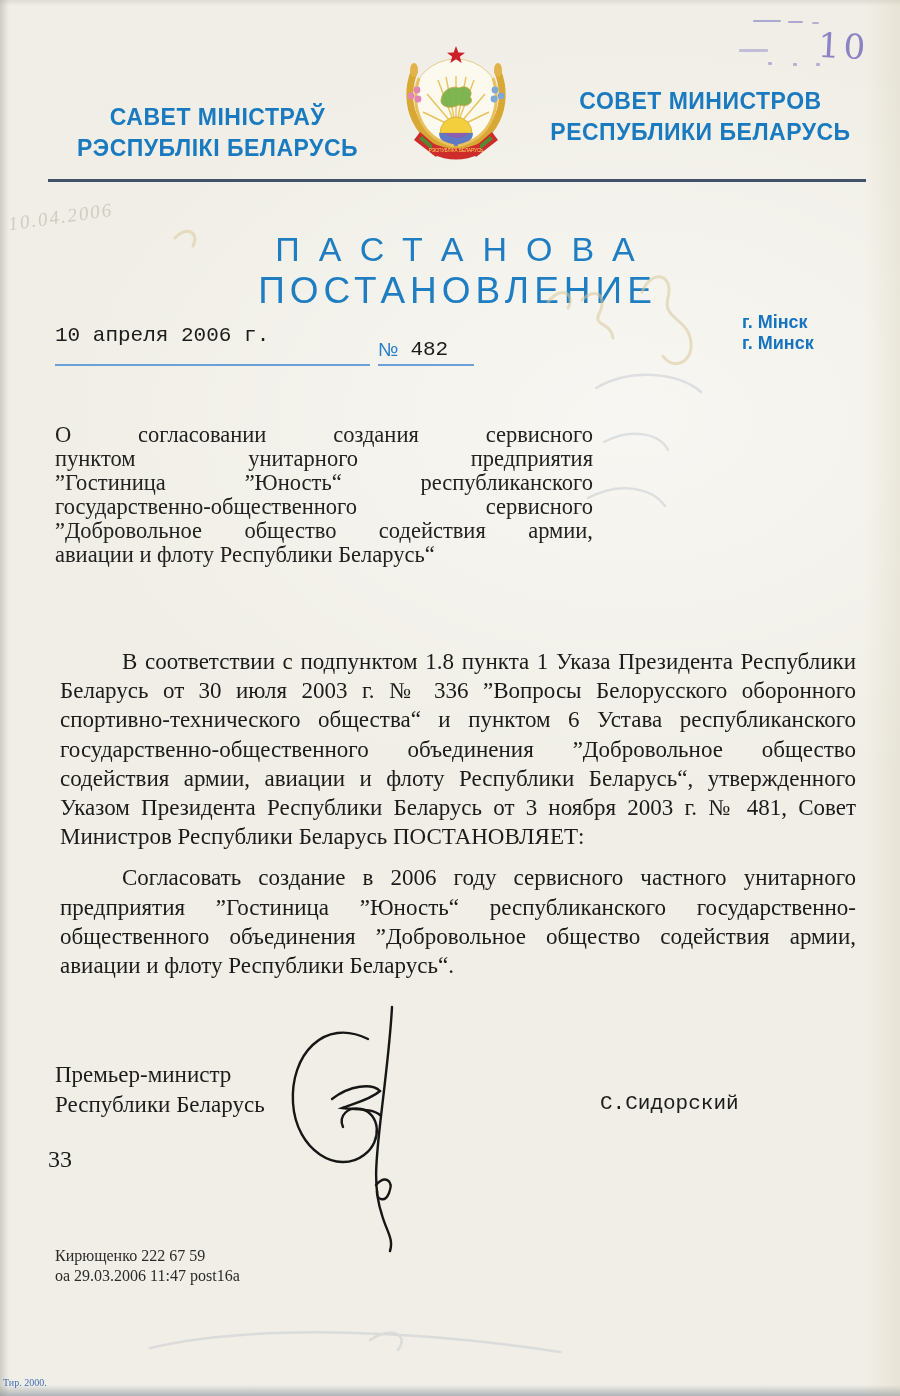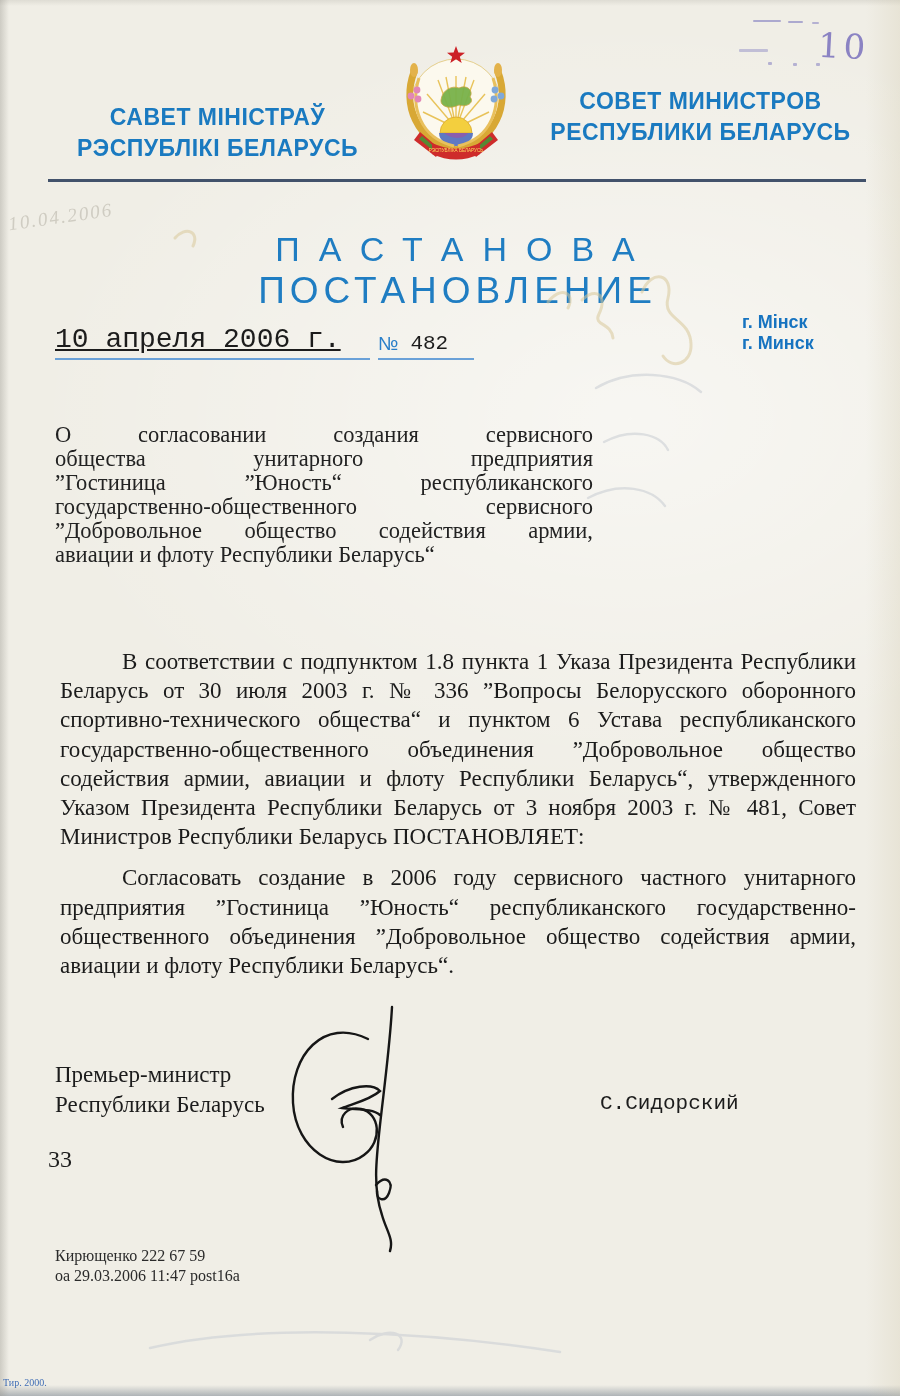--- a/index.html
+++ b/index.html
@@ -23,22 +23,22 @@
   .rule{left:48px;top:179px;width:818px;height:3px;background:#42526b;}
 
   
   .doc-title{left:125px;top:230px;width:660px;text-align:center;color:#1f7dc2;
     font-family:Liberation Sans, sans-serif;font-weight:400;}
   .doc-title .t1{font-size:34px;letter-spacing:19px;text-indent:19px;}
   .doc-title .t2{font-size:37px;letter-spacing:5px;text-indent:5px;margin-top:1px;}
 
   
   .date-row{left:55px;top:324px;display:flex;align-items:flex-end;}
-  .date-txt{font-family:"Liberation Mono","DejaVu Sans Mono",monospace;font-size:28px;
-    width:315px;border-bottom:2px solid #6aa1d8;padding-bottom:3px;text-decoration:underline;}
+  .date-txt{font-family:"Liberation Mono","DejaVu Sans Mono",monospace;font-size:21px;
+    width:315px;border-bottom:2px solid #6aa1d8;padding-bottom:17px;}
   .num-wrap{margin-left:8px;width:96px;border-bottom:2px solid #6aa1d8;padding-bottom:3px;
     display:flex;align-items:flex-end;gap:12px;}
   .no-sign{font-family:"Liberation Sans",sans-serif;font-size:19px;color:#2a7fc9;}
   .no-val{font-family:"Liberation Mono","DejaVu Sans Mono",monospace;font-size:21px;color:#1c1c1c;}
   .place{left:742px;top:312px;font-family:"Liberation Sans",sans-serif;font-weight:bold;
     font-size:18px;line-height:21px;color:#1673c0;}
 
   
   .subject{left:55px;top:423px;width:538px;font-size:22.5px;line-height:23.9px;color:#222;}
   .subject .jl{text-align:justify;text-align-last:justify;}
@@ -156,21 +156,21 @@
       <span class="no-val" data-name="document-number">482</span>
     </span>
   </div>
   <div class="abs place" data-name="place-block">
     <div data-name="place-belarusian">г. Мінск</div>
     <div data-name="place-russian">г. Минск</div>
   </div>
 
   <div class="abs subject" data-name="decree-subject">
     <div class="jl" data-name="subject-line">О согласовании создания сервисного</div>
-    <div class="jl" data-name="subject-line">общества унитарного предприятия</div>
+    <div class="jl" data-name="subject-line">пунктом унитарного предприятия</div>
     <div class="jl" data-name="subject-line">”Гостиница ”Юность“ республиканского</div>
     <div class="jl" data-name="subject-line">государственно-общественного сервисного</div>
     <div class="jl" data-name="subject-line">”Добровольное общество содействия армии,</div>
     <div class="jl" data-name="subject-line">авиации и флоту Республики Беларусь“</div>
   </div>
 
   <div class="abs body-text" data-name="decree-body">
     <p data-name="body-paragraph-1">В соответствии с подпунктом 1.8 пункта 1 Указа Президента Республики Беларусь от 30 июля 2003 г. № 336 ”Вопросы Белорусского оборонного спортивно-технического общества“ и пунктом 6 Устава республиканского государственно-общественного объединения ”Добровольное общество содействия армии, авиации и флоту Республики Беларусь“, утвержденного Указом Президента Республики Беларусь от 3 ноября 2003 г. № 481, Совет Министров Республики Беларусь ПОСТАНОВЛЯЕТ:</p>
     <p data-name="body-paragraph-2">Согласовать создание в 2006 году сервисного частного унитарного предприятия ”Гостиница ”Юность“ республиканского государственно-общественного объединения ”Добровольное общество содействия армии, авиации и флоту Республики Беларусь“.</p>
   </div>

